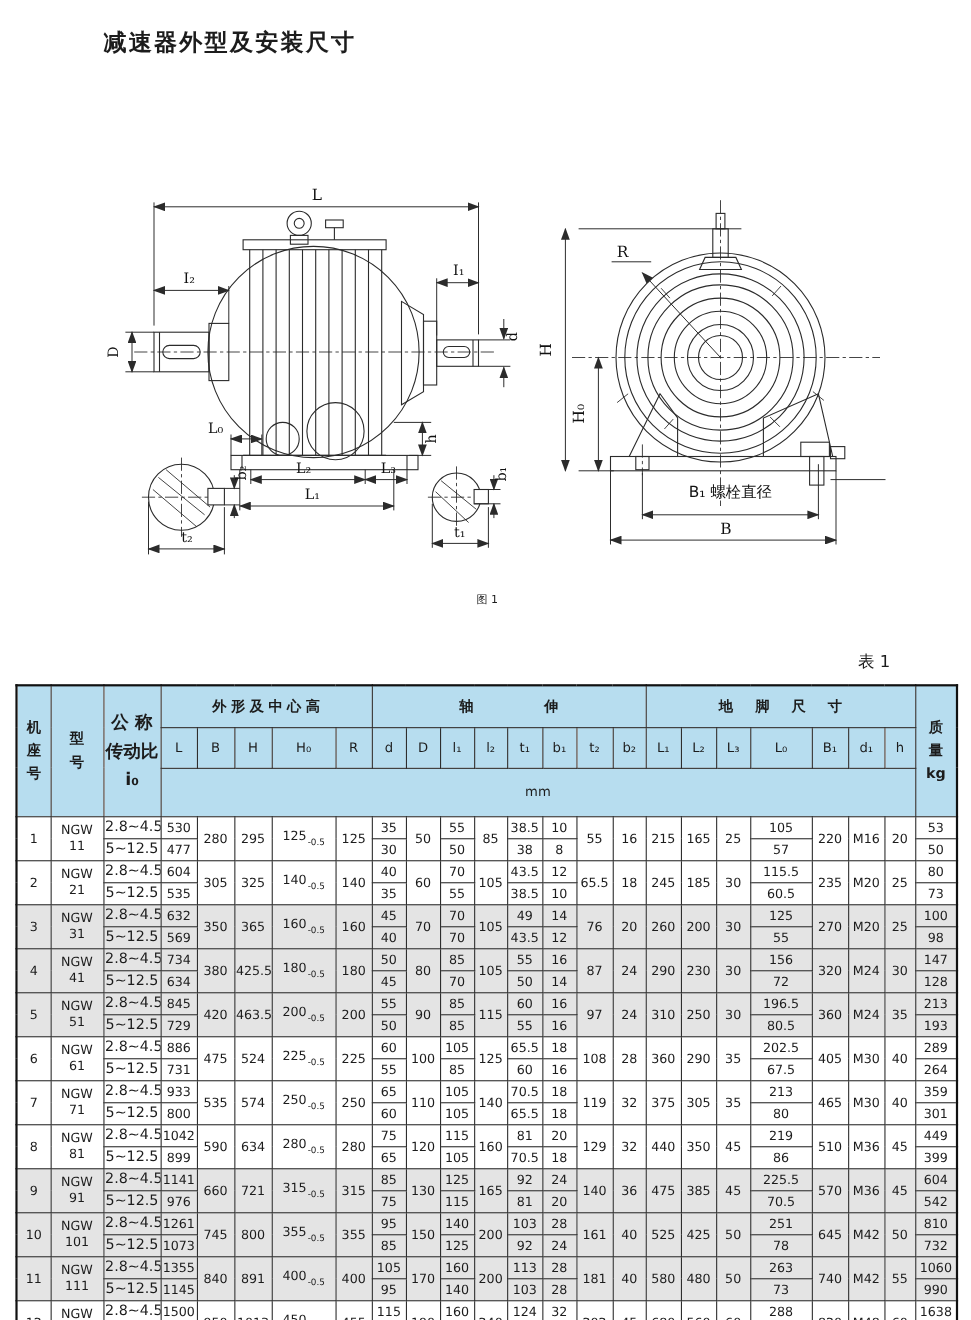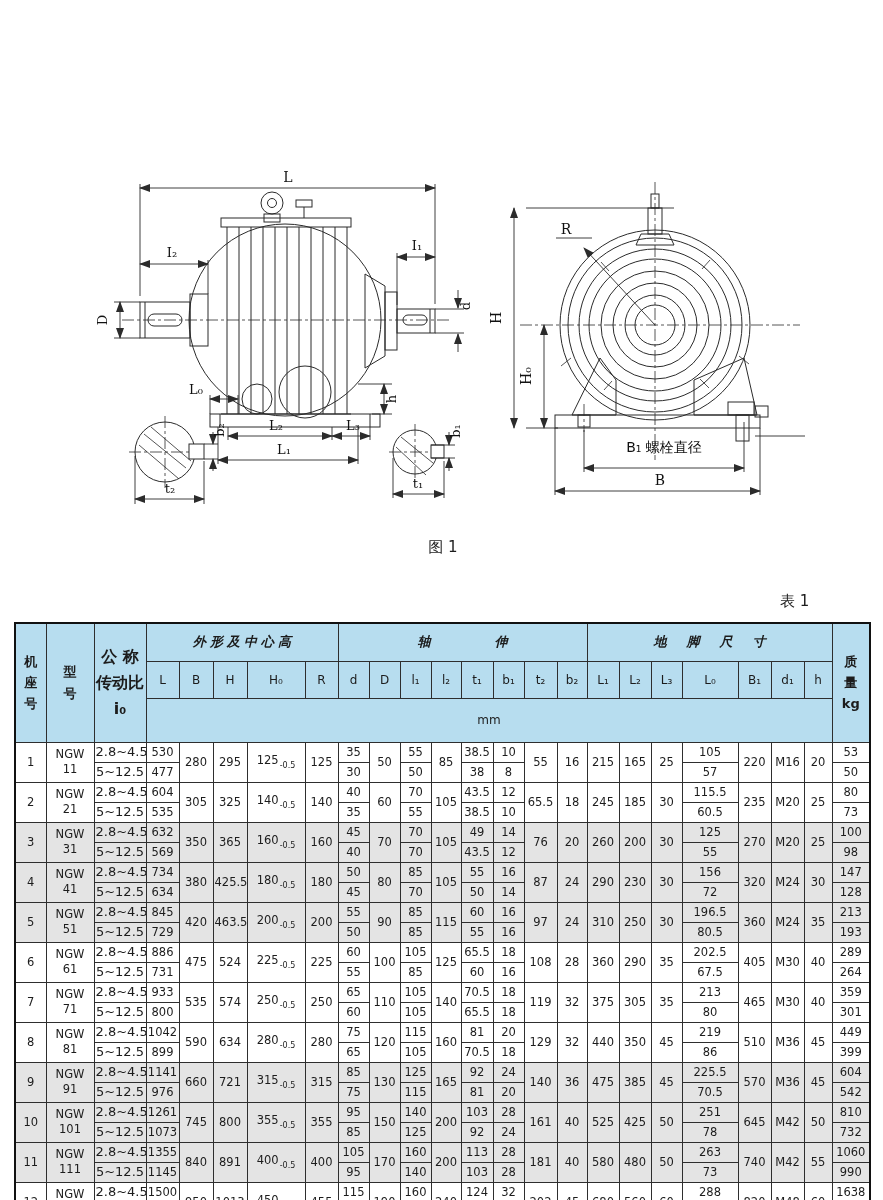--- a/index.html
+++ b/index.html
@@ -1,53 +1,54 @@
 <!DOCTYPE html>
 <html><head>
 <meta charset="utf-8">
 <style>
   html,body{margin:0;padding:0;background:#fff;}
   .canvas{position:relative;width:883px;height:1200px;background:#ffffff;overflow:hidden;
           font-family:"DejaVu Sans","Liberation Sans",sans-serif;color:#1c1c1c;}
   .title{position:absolute;left:94px;top:24px;font-size:21px;font-weight:bold;letter-spacing:2px;}
   .intro{position:absolute;left:110px;top:106px;font-size:14px;letter-spacing:1px;}
-  .figcap{position:absolute;left:398px;top:538px;width:90px;text-align:center;font-size:15px;}
+  .figcap{position:absolute;left:398px;top:538px;width:90px;text-align:center;font-size:10px;}
   .tabcap{position:absolute;left:780px;top:592px;width:70px;text-align:left;font-size:15px;}
   .figure{position:absolute;left:60px;top:168px;width:815px;height:352px;}
   .figure line,.figure path,.figure rect,.figure circle,.figure polygon{stroke:#2b2b2b;fill:none;stroke-width:1;}
   .figure .dim{stroke-width:.9;}
   .figure .cl{stroke-dasharray:12 3 3 3;stroke-width:.8;}
   .figure .hatch{stroke-width:.8;}
   .figure .fillw{fill:#fff;}
   .figure text{fill:#111;stroke:none;font-family:"DejaVu Serif","DejaVu Sans",serif;font-size:13px;text-anchor:middle;}
   .figure text.big{font-size:14px;}
   table{position:absolute;left:14px;top:622px;width:855px;border-collapse:collapse;table-layout:fixed;
         border:2px solid #111;font-size:11.5px;}
   th,td{border:1px solid #2e2e2e;text-align:center;vertical-align:middle;padding:0;overflow:hidden;}
   thead th,thead td{background:#b7ddef;}
   .vhead{white-space:pre-line;font-size:13px;font-weight:bold;line-height:1.65;}
   .ratio-h{font-size:16px;line-height:1.6;}
   th.grp{font-size:13px;font-weight:bold;}
-  th.grp span{white-space:nowrap;display:inline-block;font-style:italic;}
+  th.grp span{white-space:nowrap;display:inline-block;}
   .ls-s{letter-spacing:4px;margin-right:-4px;}
   .ls-w{letter-spacing:64px;margin-right:-64px;}
   .ls-m{letter-spacing:20px;margin-right:-20px;}
   th.sub{font-weight:normal;font-size:12px;}
   td.unit{font-weight:normal;font-size:12px;}
   tr.h1{height:38px;} tr.h2{height:37px;} tr.h3{height:44px;}
   tbody td{height:19px;background:#fff;font-size:11.5px;padding:0 1px;line-height:1.25;}
   tbody tr.shaded td{background:#e4e4e4;}
   td.model{white-space:pre-line;line-height:1.3;}
   td.ratio{font-size:13px;}
   .tol{font-size:8px;vertical-align:-4px;margin-left:1px;}
 </style>
 </head>
 <body>
 
 <div class="canvas">
+  <div class="title">减速器外型及安装尺寸</div>
 
   <svg class="figure" viewBox="0 0 815 352" xmlns="http://www.w3.org/2000/svg">
     <defs>
       <marker id="mE" markerWidth="11" markerHeight="8" refX="10" refY="4" orient="auto" markerUnits="userSpaceOnUse">
         <path d="M0,0L11,4L0,8Z" style="fill:#2b2b2b;stroke:none"></path>
       </marker>
       <marker id="mS" markerWidth="11" markerHeight="8" refX="10" refY="4" orient="auto-start-reverse" markerUnits="userSpaceOnUse">
         <path d="M0,0L11,4L0,8Z" style="fill:#2b2b2b;stroke:none"></path>
       </marker>
     </defs>

